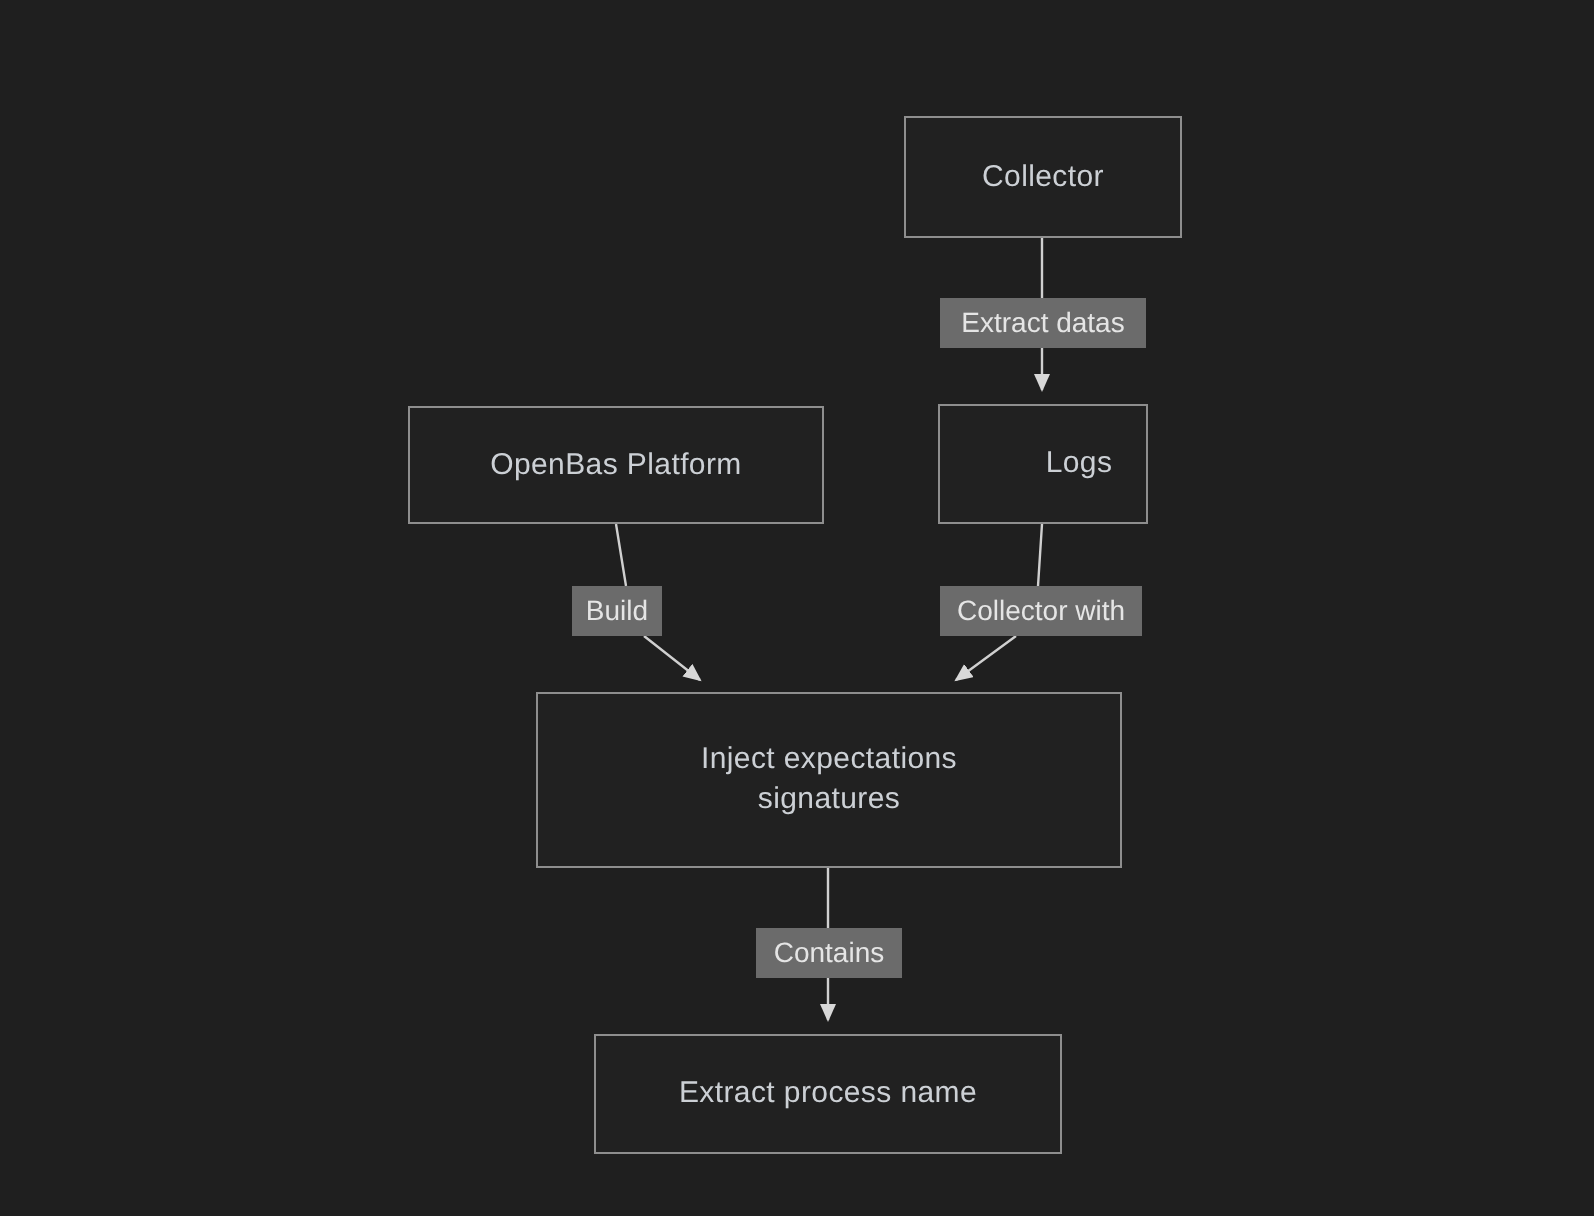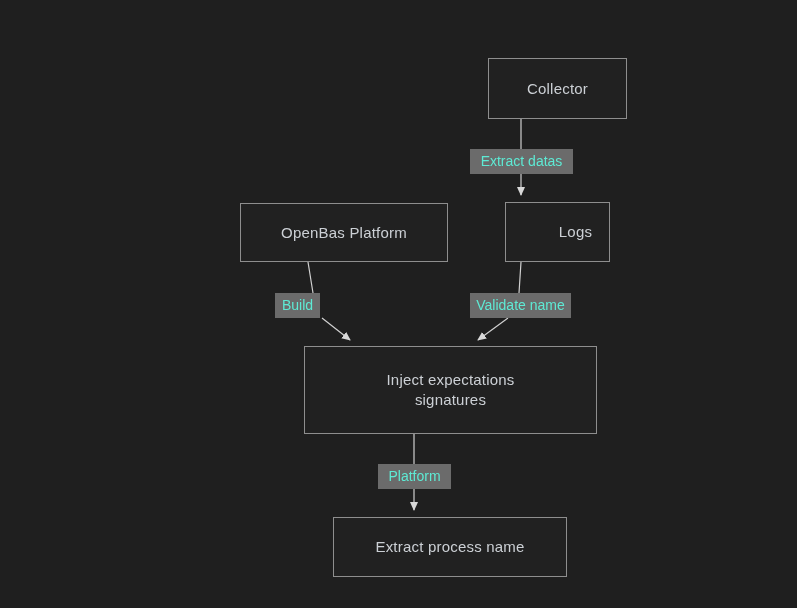--- a/index.html
+++ b/index.html
@@ -36,27 +36,26 @@
     display: flex;
     align-items: center;
     justify-content: center;
     text-align: center;
     font-family: "Liberation Sans", sans-serif;
     font-size: 15px;
     line-height: 20px;
     letter-spacing: 0.2px;
     white-space: pre-line;
     z-index: 2;
-    margin-left: 36px;
   }
   .edge-label {
     position: absolute;
     box-sizing: border-box;
     background: #6b6b6b;
-    color: #5eead4;
+    color: #e5e5e5;
     font-family: "Liberation Sans", sans-serif;
     font-size: 14px;
     line-height: 25px;
     height: 25px;
     padding: 0 3px;
     text-align: center;
     white-space: nowrap;
     z-index: 3;
   }
 </style>
@@ -97,19 +96,19 @@
   <div class="node" style="left:204px; top:203px; width:208px; height:59px;">
     <span>OpenBas Platform</span>
   </div>
 
   <div class="node" style="left:297px; top:517px; width:234px; height:60px;">
     <span>Extract process name</span>
   </div>
 
   <div class="edge-label" style="left:470px; top:149px; width:103px;">Extract datas</div>
 
-  <div class="edge-label" style="left:275px; top:293px; width:45px;">Build</div>
+  <div class="edge-label" style="left:286px; top:293px; width:45px;">Build</div>
 
-  <div class="edge-label" style="left:470px; top:293px; width:101px;">Validate name</div>
+  <div class="edge-label" style="left:470px; top:293px; width:101px;">Collector with</div>
 
-  <div class="edge-label" style="left:378px; top:464px; width:73px;">Platform</div>
+  <div class="edge-label" style="left:378px; top:464px; width:73px;">Contains</div>
 
 </div>
 
 </body></html>

